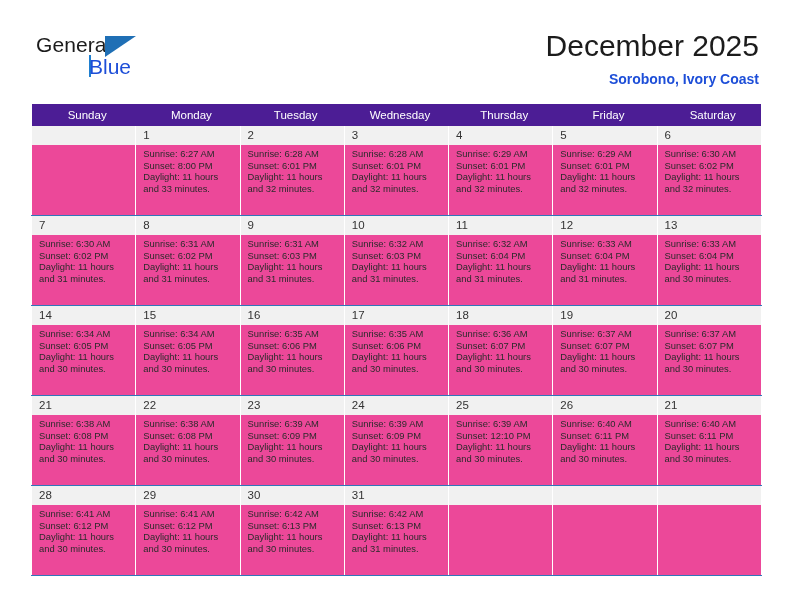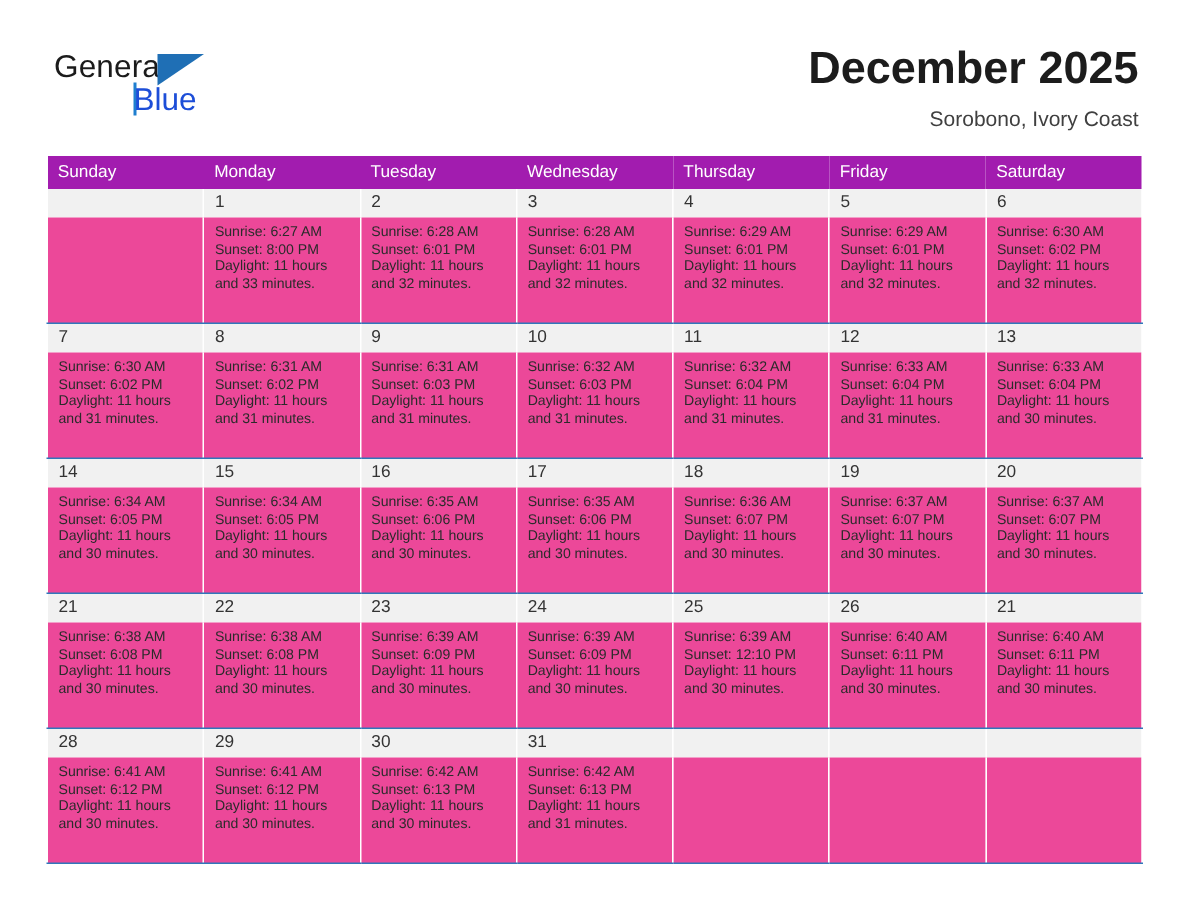--- a/index.html
+++ b/index.html
@@ -72,50 +72,51 @@
   }
 
   .title-block {
     position: absolute;
     right: 33px;
     top: 28px;
     text-align: right;
   }
   .cal-title {
     font-size: 30px;
-    font-weight: bold;
+    font-weight: normal;
     color: #1c1c1c;
     line-height: 36px;
     white-space: nowrap;
   }
   .cal-subtitle {
     margin-top: 7px;
     font-size: 14px;
-    color: #404040;
+    color: #1d4ed8;
     line-height: 17px;
     white-space: nowrap;
+    font-weight: bold;
   }
 
   
   .calendar {
     position: absolute;
     left: 31px;
     top: 104px;
     width: 730px;
     border-collapse: collapse;
     table-layout: fixed;
   }
   .calendar col { width: 104.28px; }
 
   .calendar thead th {
-    background: #a21caf;
+    background: #4c1d95;
     color: #ffffff;
     font-size: 11.5px;
     font-weight: normal;
-    text-align: left;
+    text-align: center;
     padding: 5px 0 5px 7px;
     height: 12px;
     line-height: 12px;
     border: none;
   }
 
   .calendar tbody tr.daynum-row td {
     background: #f1f1f1;
     color: #333333;
     font-size: 11.5px;

